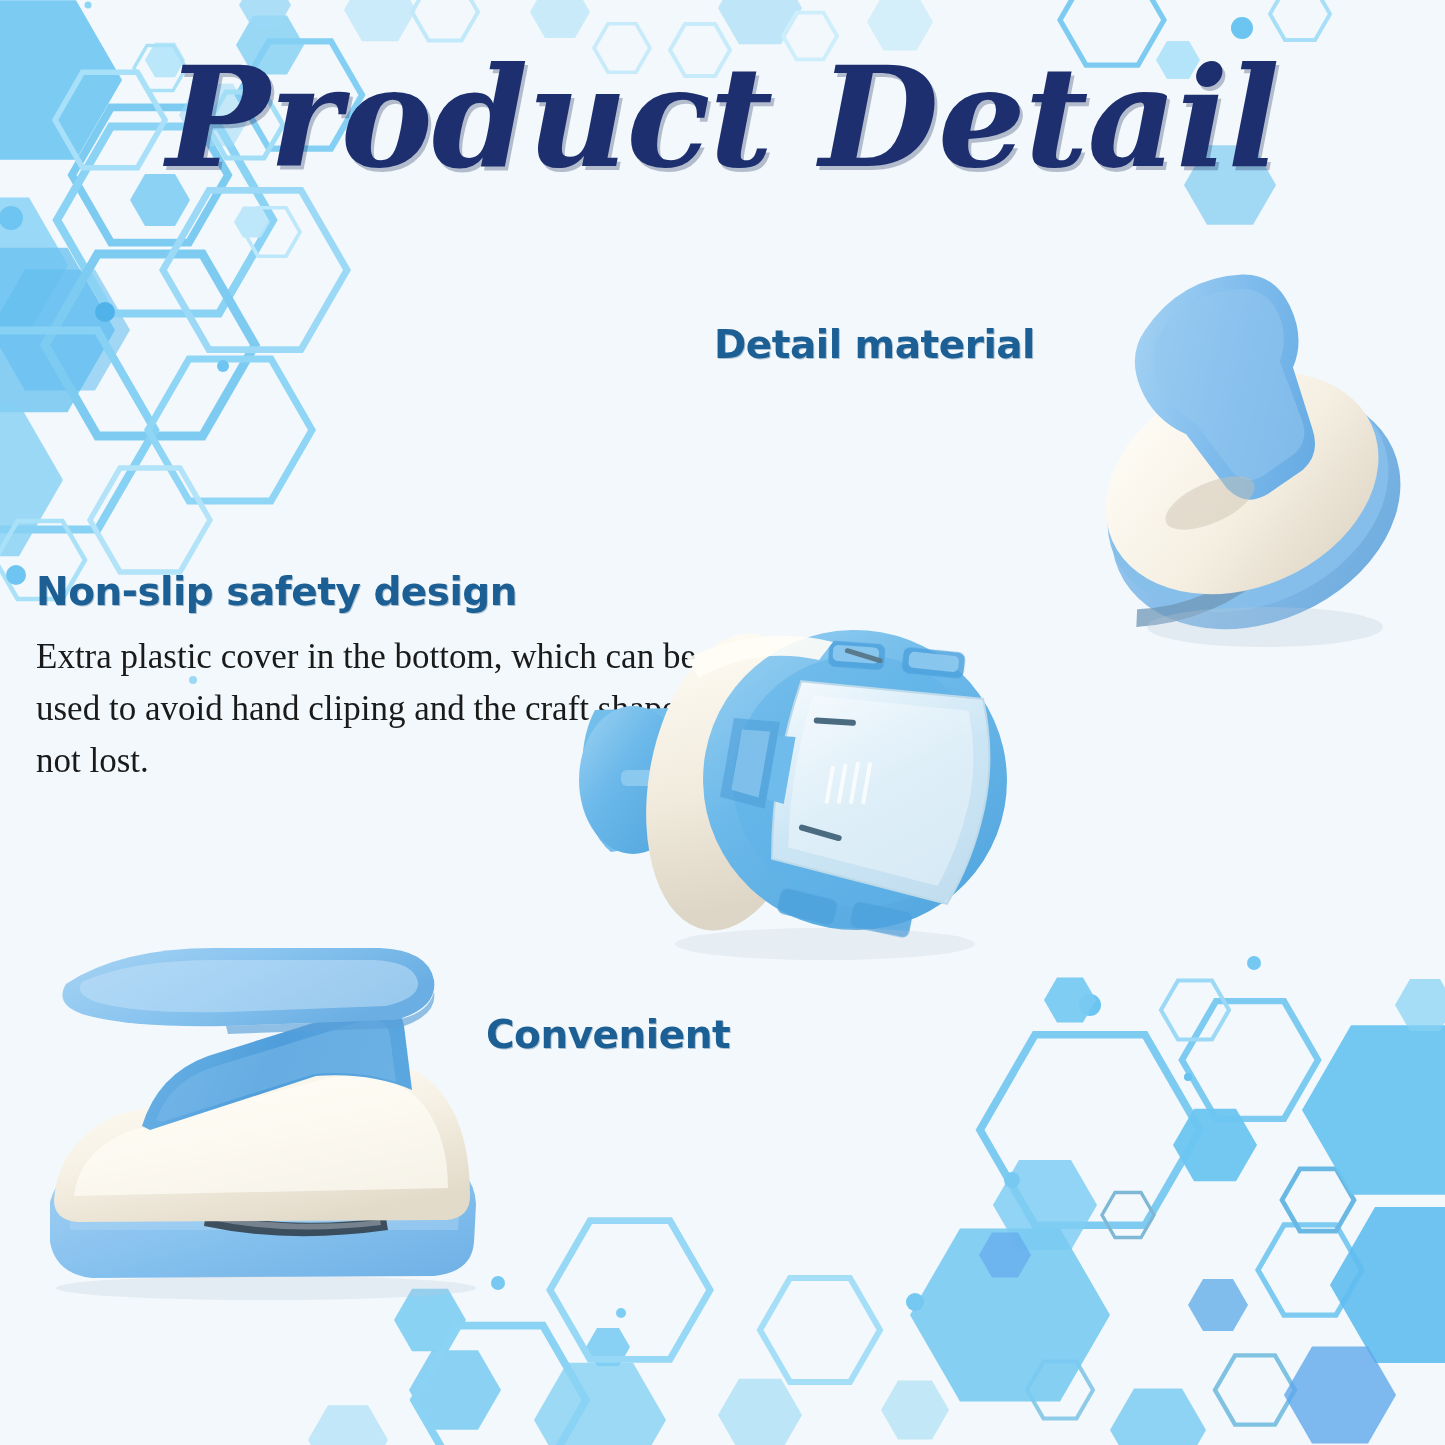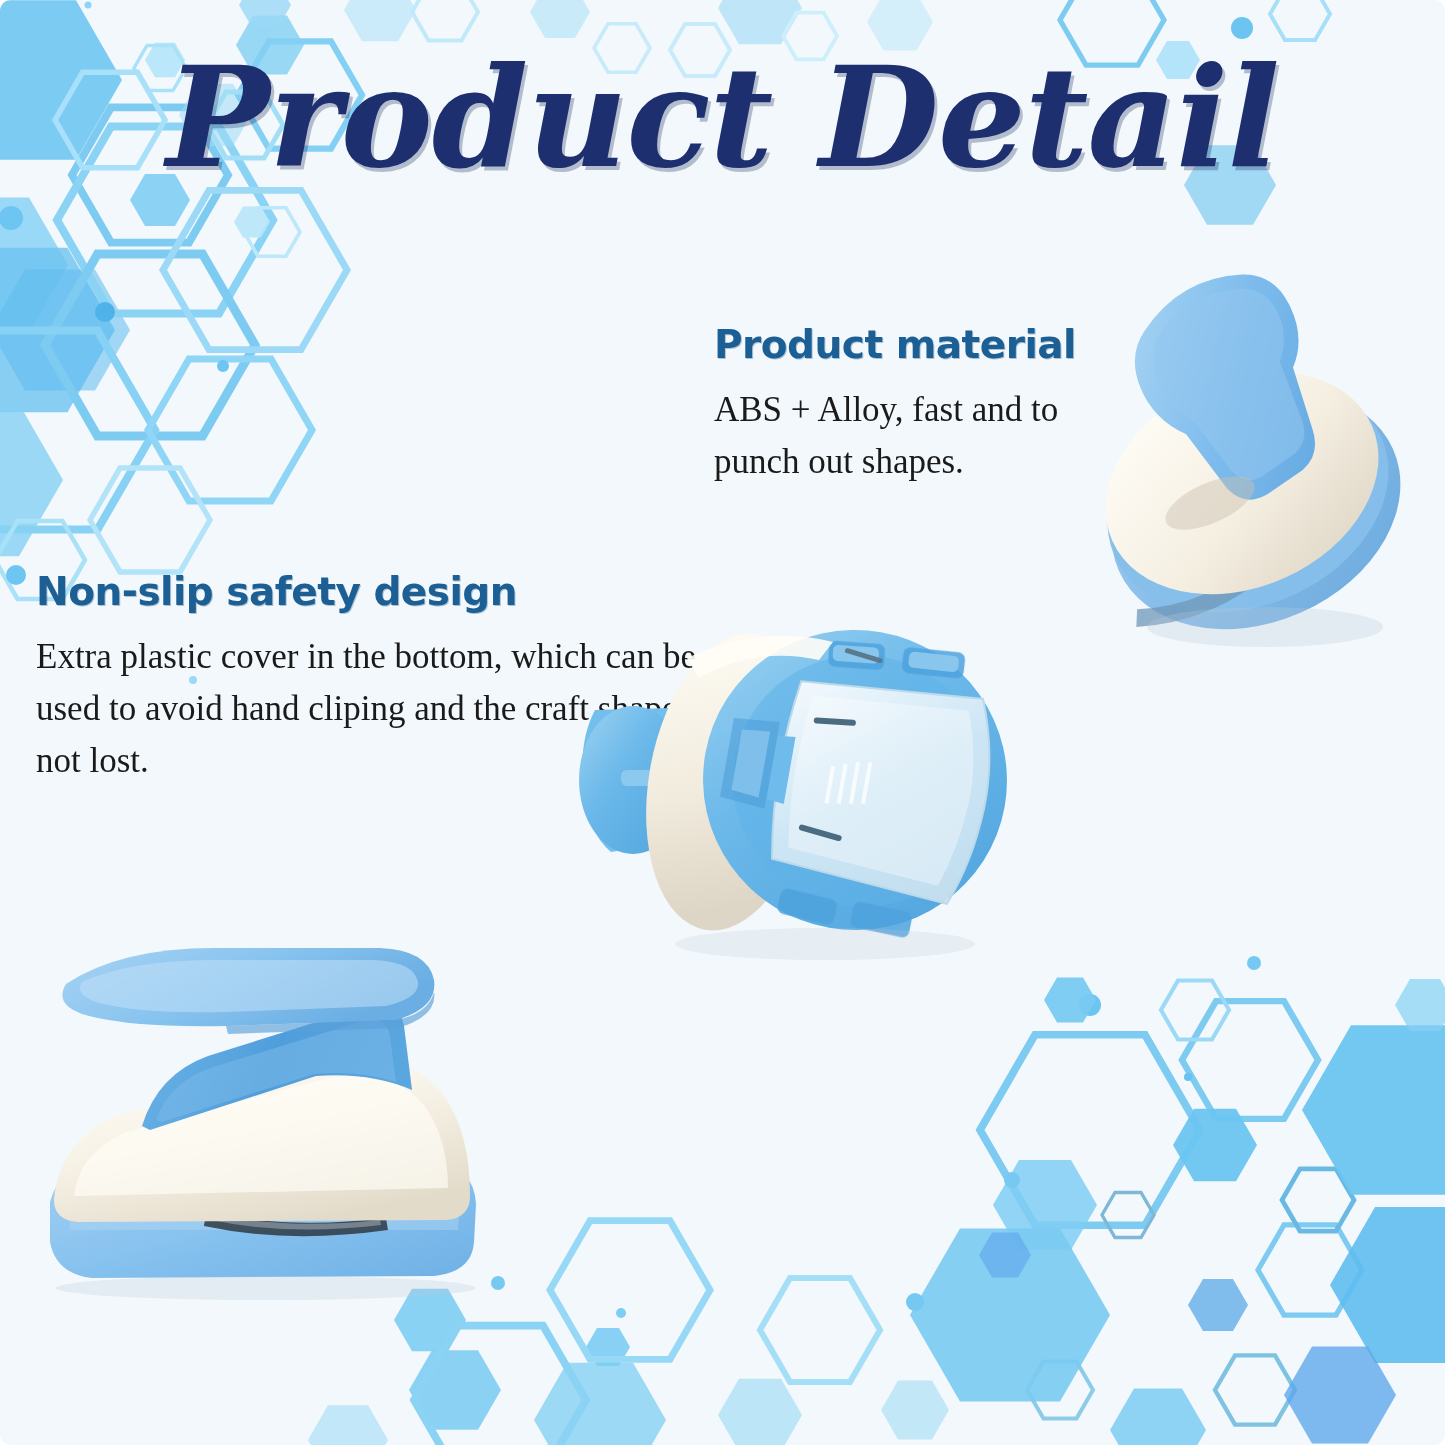--- a/index.html
+++ b/index.html
@@ -7,21 +7,20 @@
     padding: 0;
     background: #ffffff;
   }
   #page {
     position: relative;
     width: 1445px;
     height: 1445px;
     overflow: hidden;
     background: #f2f8fb;
     font-family: "Liberation Serif", serif;
-    border-radius: 11px;
   }
 
   
   #hex-layer {
     position: absolute;
     inset: 0;
     width: 1445px;
     height: 1445px;
     pointer-events: none;
   }
@@ -204,30 +203,30 @@
       <use href="#hx" transform="translate(1195,1010) scale(34)" fill="none" stroke="#9bd9f6" stroke-width="0.12"></use>
       <circle cx="1012" cy="1180" r="8" fill="#77c9f2"></circle>
       <circle cx="498" cy="1283" r="7" fill="#77c9f2"></circle>
       <circle cx="193" cy="680" r="4" fill="#9bd9f6"></circle>
     </g>
   </svg>
 
   <div class="title">Product Detail</div>
 
   <div class="feature" id="feature-material">
-    <h2>Product material</h2>
-    <p>ABS + Alloy, fast and to punch out shapes.</p>
+    <h2>Detail material</h2>
   </div>
 
   <div class="feature" id="feature-nonslip">
     <h2>Non-slip safety design</h2>
     <p>Extra plastic cover in the bottom, which can be used to avoid hand cliping and the craft shape do not lost.</p>
   </div>
 
   <div class="feature" id="feature-convenient">
+    <h2>Convenient</h2>
   </div>
 
   <div class="product" id="product-top-right">
     <svg viewBox="0 0 385 450" xmlns="http://www.w3.org/2000/svg">
       <defs>
         <linearGradient id="p1handle" x1="0.1" y1="0" x2="0.9" y2="1">
           <stop offset="0%" stop-color="#a6d3f3"></stop>
           <stop offset="45%" stop-color="#7fbced"></stop>
           <stop offset="100%" stop-color="#5fa6e0"></stop>
         </linearGradient>

